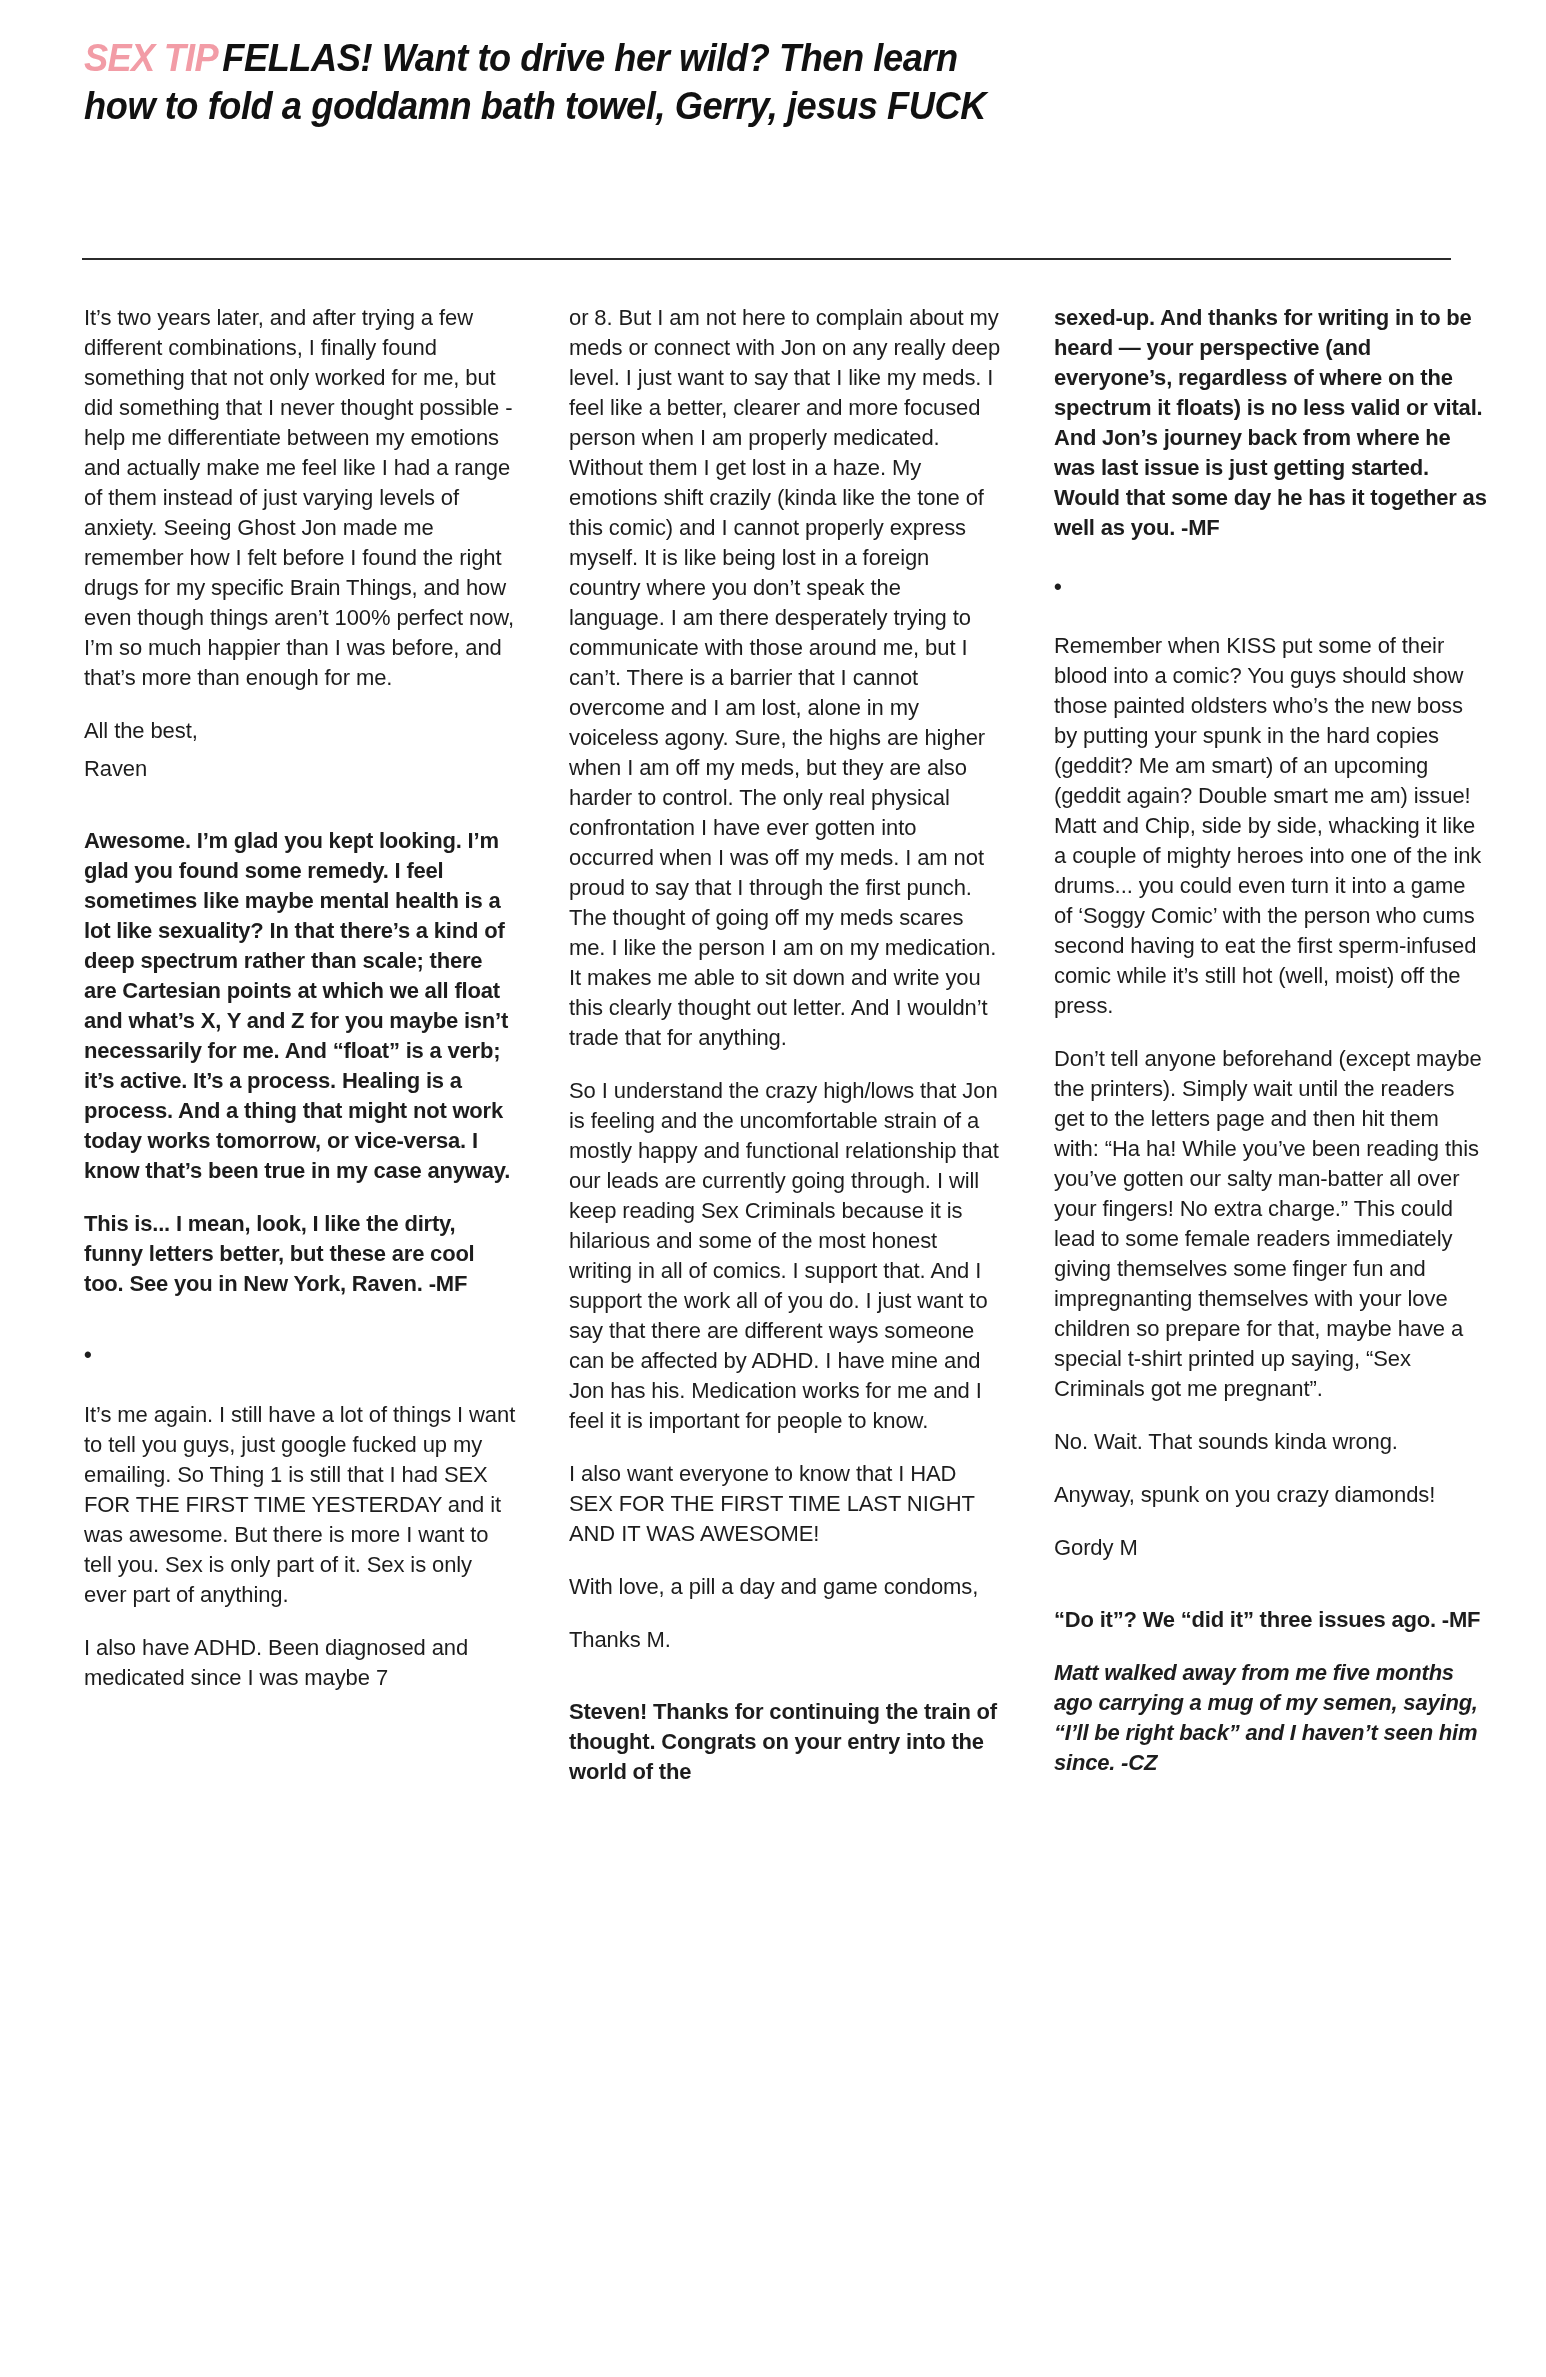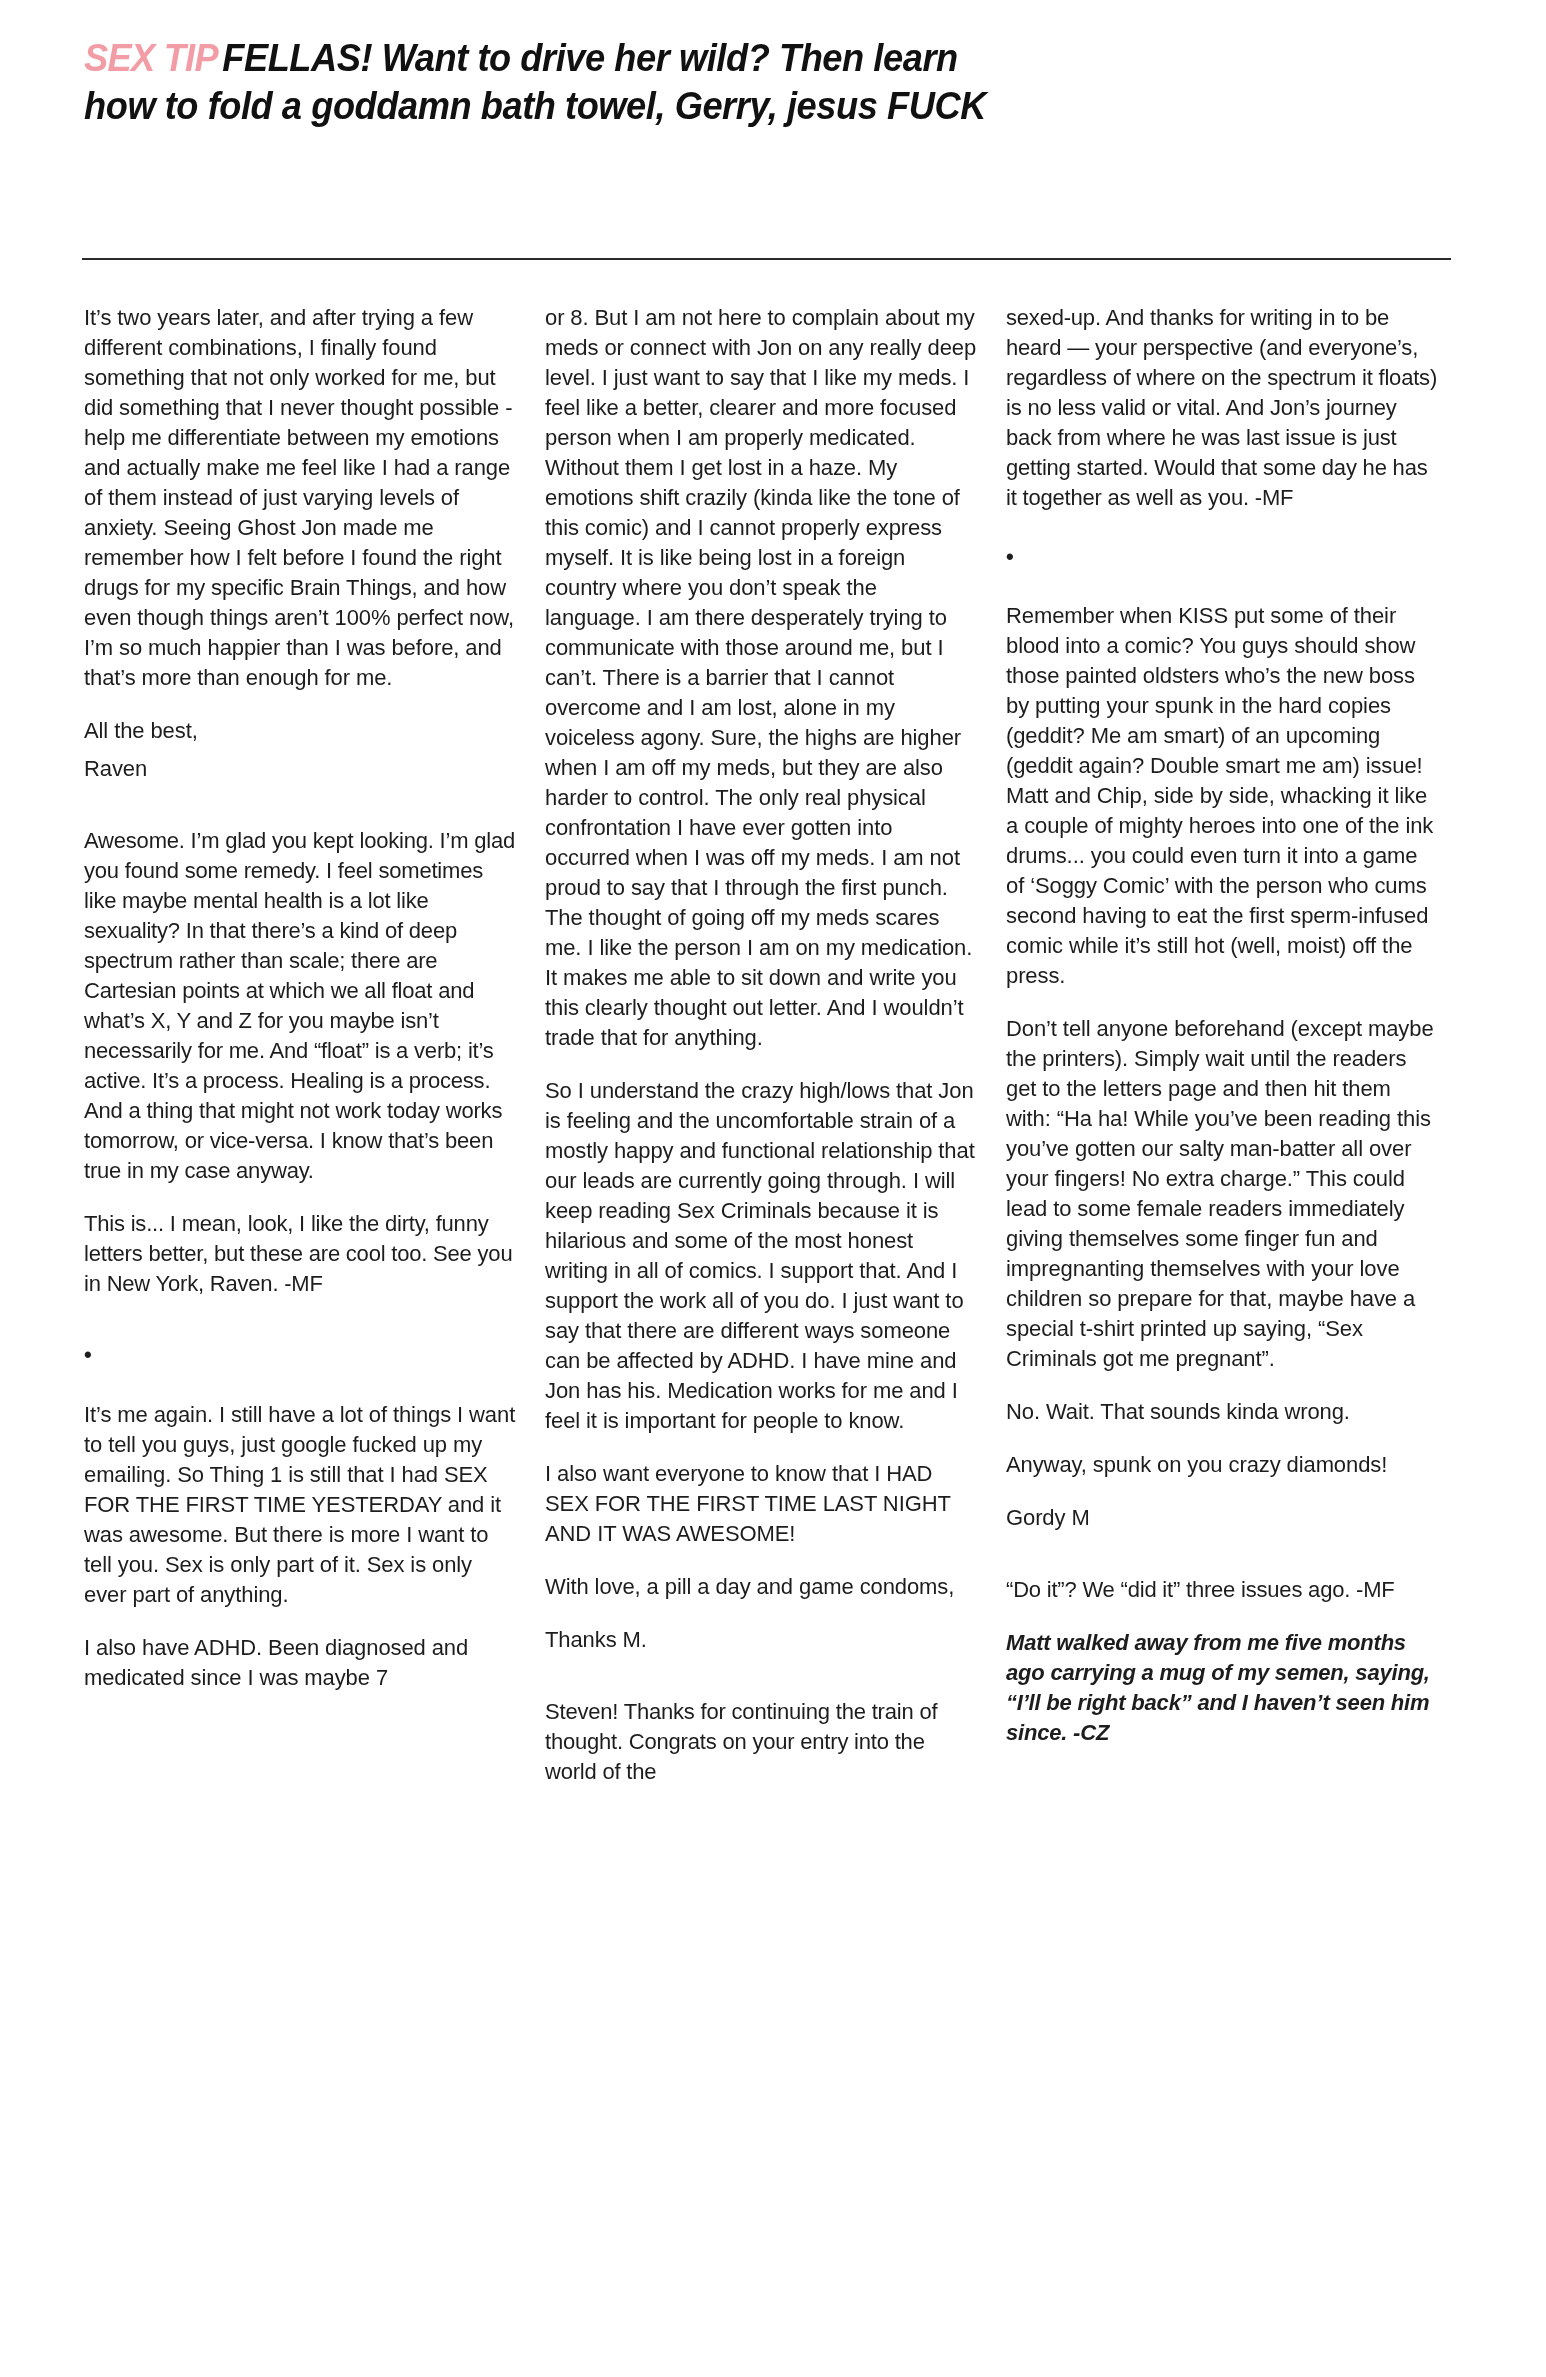--- a/index.html
+++ b/index.html
@@ -61,39 +61,39 @@
     border-top: 2.3px solid #2b2b2b;
   }
 
   
   .columns {
     position: absolute;
     left: 84px;
     top: 303px;
     width: 1379px;
     display: flex;
-    gap: 28px;
+    gap: 52px;
     align-items: flex-start;
   }
   .col {
     width: 433px;
     flex: 0 0 433px;
   }
   .col-3 { width: 433px; flex: 0 0 433px; }
 
   .para {
     font-size: 22px;
     line-height: 30px;
     margin: 0 0 23px 0;
     color: #1d1d1d;
     letter-spacing: -0.1px;
     text-align: left;
   }
   .para.bold {
-    font-weight: normal;
+    font-weight: bold;
     letter-spacing: -0.2px;
   }
   .para.italic-bold {
     font-weight: bold;
     font-style: italic;
     letter-spacing: -0.2px;
   }
   .para.tight { margin-bottom: 8px; }
 
   .bullet-sep {

